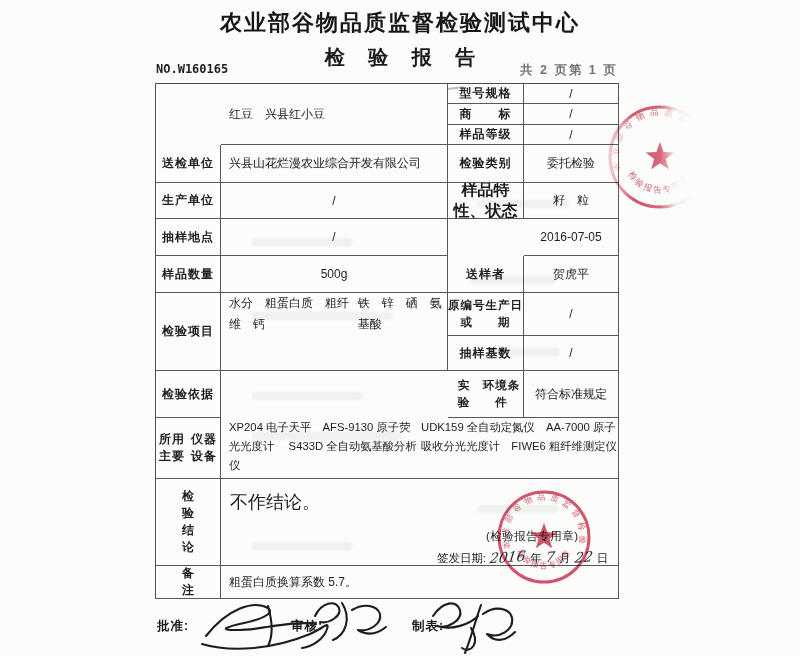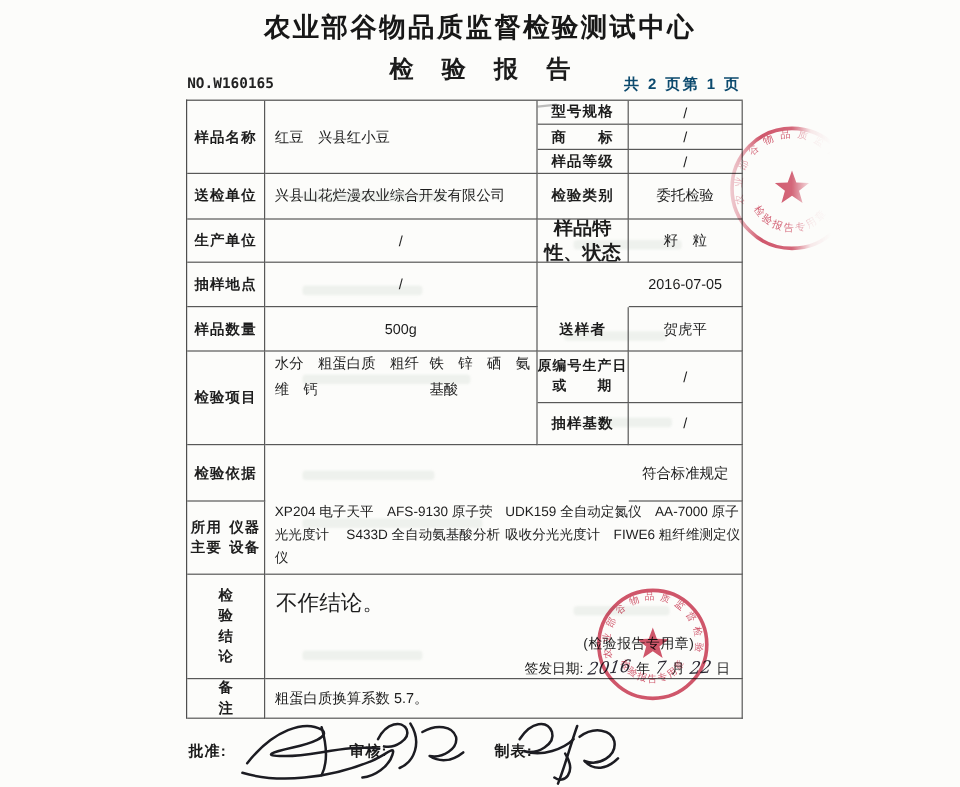--- a/index.html
+++ b/index.html
@@ -5,21 +5,21 @@
   html,body{margin:0;padding:0;}
   body{font-family:"Liberation Sans",sans-serif;background:#e8e8e6;}
   .page{position:relative;width:800px;height:656px;margin:0 auto;background:#fcfcfa;overflow:hidden;color:#1e1e1e;}
   
   .title{position:absolute;top:8px;left:0;width:800px;text-align:center;
          font-size:22px;font-weight:700;letter-spacing:2px;color:#171717;}
   .subtitle{position:absolute;top:44px;left:0;width:800px;text-align:center;
          font-size:20px;font-weight:700;letter-spacing:9px;padding-left:9px;box-sizing:border-box;color:#1b1b1b;}
   .report-no{position:absolute;top:62px;left:156px;font-family:"DejaVu Sans Mono",monospace;
          font-size:12px;font-weight:700;color:#222;}
-  .page-info{position:absolute;top:62px;left:520px;font-size:12.5px;font-weight:700;letter-spacing:2px;color:#0c4a6e;}
+  .page-info{position:absolute;top:62px;left:520px;font-size:12.5px;font-weight:700;letter-spacing:2px;color:#737373;}
   
   .tbl{position:absolute;left:155px;top:83px;width:463px;height:515px;display:grid;
        grid-template-columns:65px 227px 76px 95px;
        grid-template-rows:20px 21px 20px 38px 36px 37px 37px 43px 35px 47px 61px 87px 33px;
        border-top:1px solid #4e4e4e;border-left:1px solid #4e4e4e;box-sizing:content-box;
        font-size:12px;}
   .c{border-right:1px solid #585858;border-bottom:1px solid #585858;box-sizing:border-box;
      display:flex;align-items:center;justify-content:center;text-align:center;
      color:#1d1d1d;overflow:hidden;}
   .lab{font-weight:600;letter-spacing:1px;}
@@ -64,21 +64,20 @@
   <div class="ghost" style="left:252px;top:312px;width:140px;height:8px"></div>
   <div class="ghost" style="left:490px;top:348px;width:70px;height:8px"></div>
   <div class="ghost" style="left:252px;top:392px;width:110px;height:8px"></div>
   <div class="ghost" style="left:252px;top:432px;width:150px;height:8px"></div>
   <div class="ghost" style="left:478px;top:505px;width:80px;height:8px"></div>
   <div class="ghost" style="left:252px;top:542px;width:100px;height:8px"></div>
   <div class="pencil"></div>
 
   <div class="tbl">
 
-    <div class="c lab" style="grid-column:1;grid-row:1/4">样品名称</div>
     <div class="c left" style="grid-column:2;grid-row:1/4">红豆　兴县红小豆</div>
     <div class="c lab" style="grid-column:3;grid-row:1">型号规格</div>
     <div class="c" style="grid-column:4;grid-row:1">/</div>
     <div class="c lab" style="grid-column:3;grid-row:2">商　　标</div>
     <div class="c" style="grid-column:4;grid-row:2">/</div>
     <div class="c lab" style="grid-column:3;grid-row:3">样品等级</div>
     <div class="c" style="grid-column:4;grid-row:3">/</div>
 
     <div class="c lab" style="grid-column:1;grid-row:4">送检单位</div>
     <div class="c left" style="grid-column:2;grid-row:4">兴县山花烂漫农业综合开发有限公司</div>
@@ -106,20 +105,24 @@
     </div>
     <div class="c lab two" style="grid-column:3;grid-row:8;font-size:11.5px">
       <div>原编号或</div>
       <div>生产日期</div>
     </div>
     <div class="c" style="grid-column:4;grid-row:8">/</div>
     <div class="c lab" style="grid-column:3;grid-row:9">抽样基数</div>
     <div class="c" style="grid-column:4;grid-row:9">/</div>
 
     <div class="c lab" style="grid-column:1;grid-row:10">检验依据</div>
+    <div class="c lab two" style="grid-column:3;grid-row:10;font-size:11.5px">
+      <div>实　验</div>
+      <div>环境条件</div>
+    </div>
     <div class="c" style="grid-column:4;grid-row:10">符合标准规定</div>
 
     <div class="c lab two" style="grid-column:1;grid-row:11">
       <div>所用主要</div>
       <div>仪器设备</div>
     </div>
     <div class="c left two instr" style="grid-column:2/5;grid-row:11;align-items:flex-start">
       <div>XP204 电子天平　AFS-9130 原子荧光光度计　 S433D 全自动氨基酸分析仪</div>
       <div>UDK159 全自动定氮仪　AA-7000 原子吸收分光光度计　FIWE6 粗纤维测定仪</div>
     </div>

